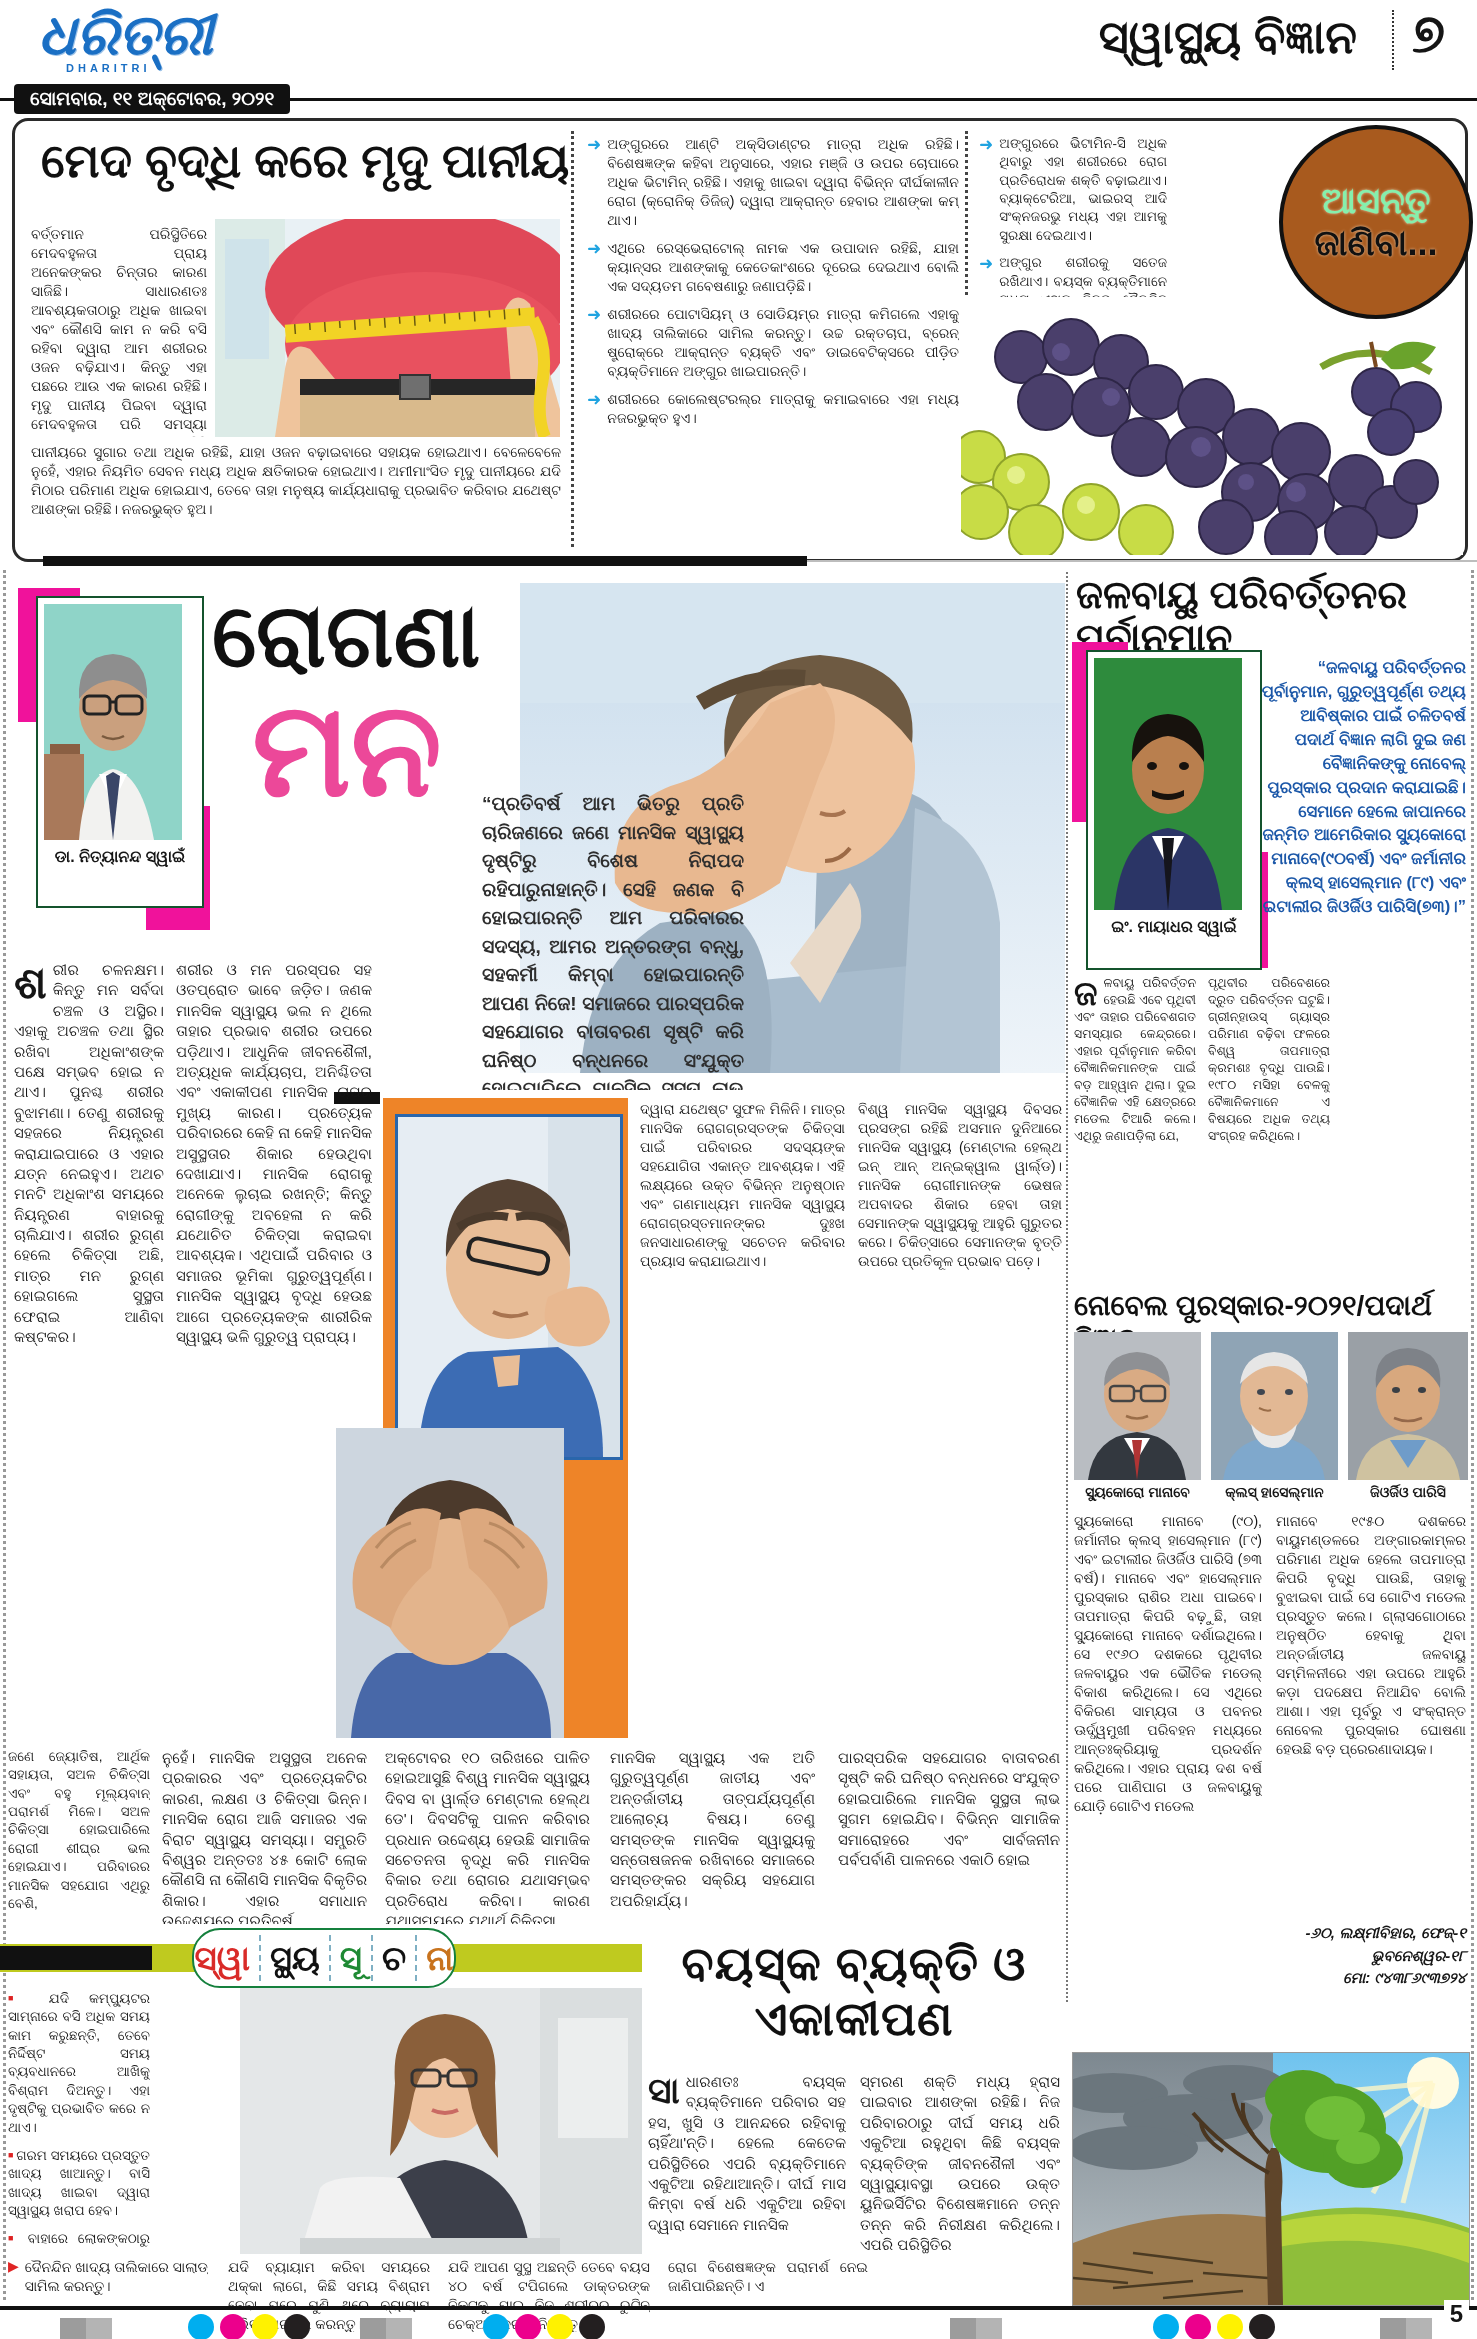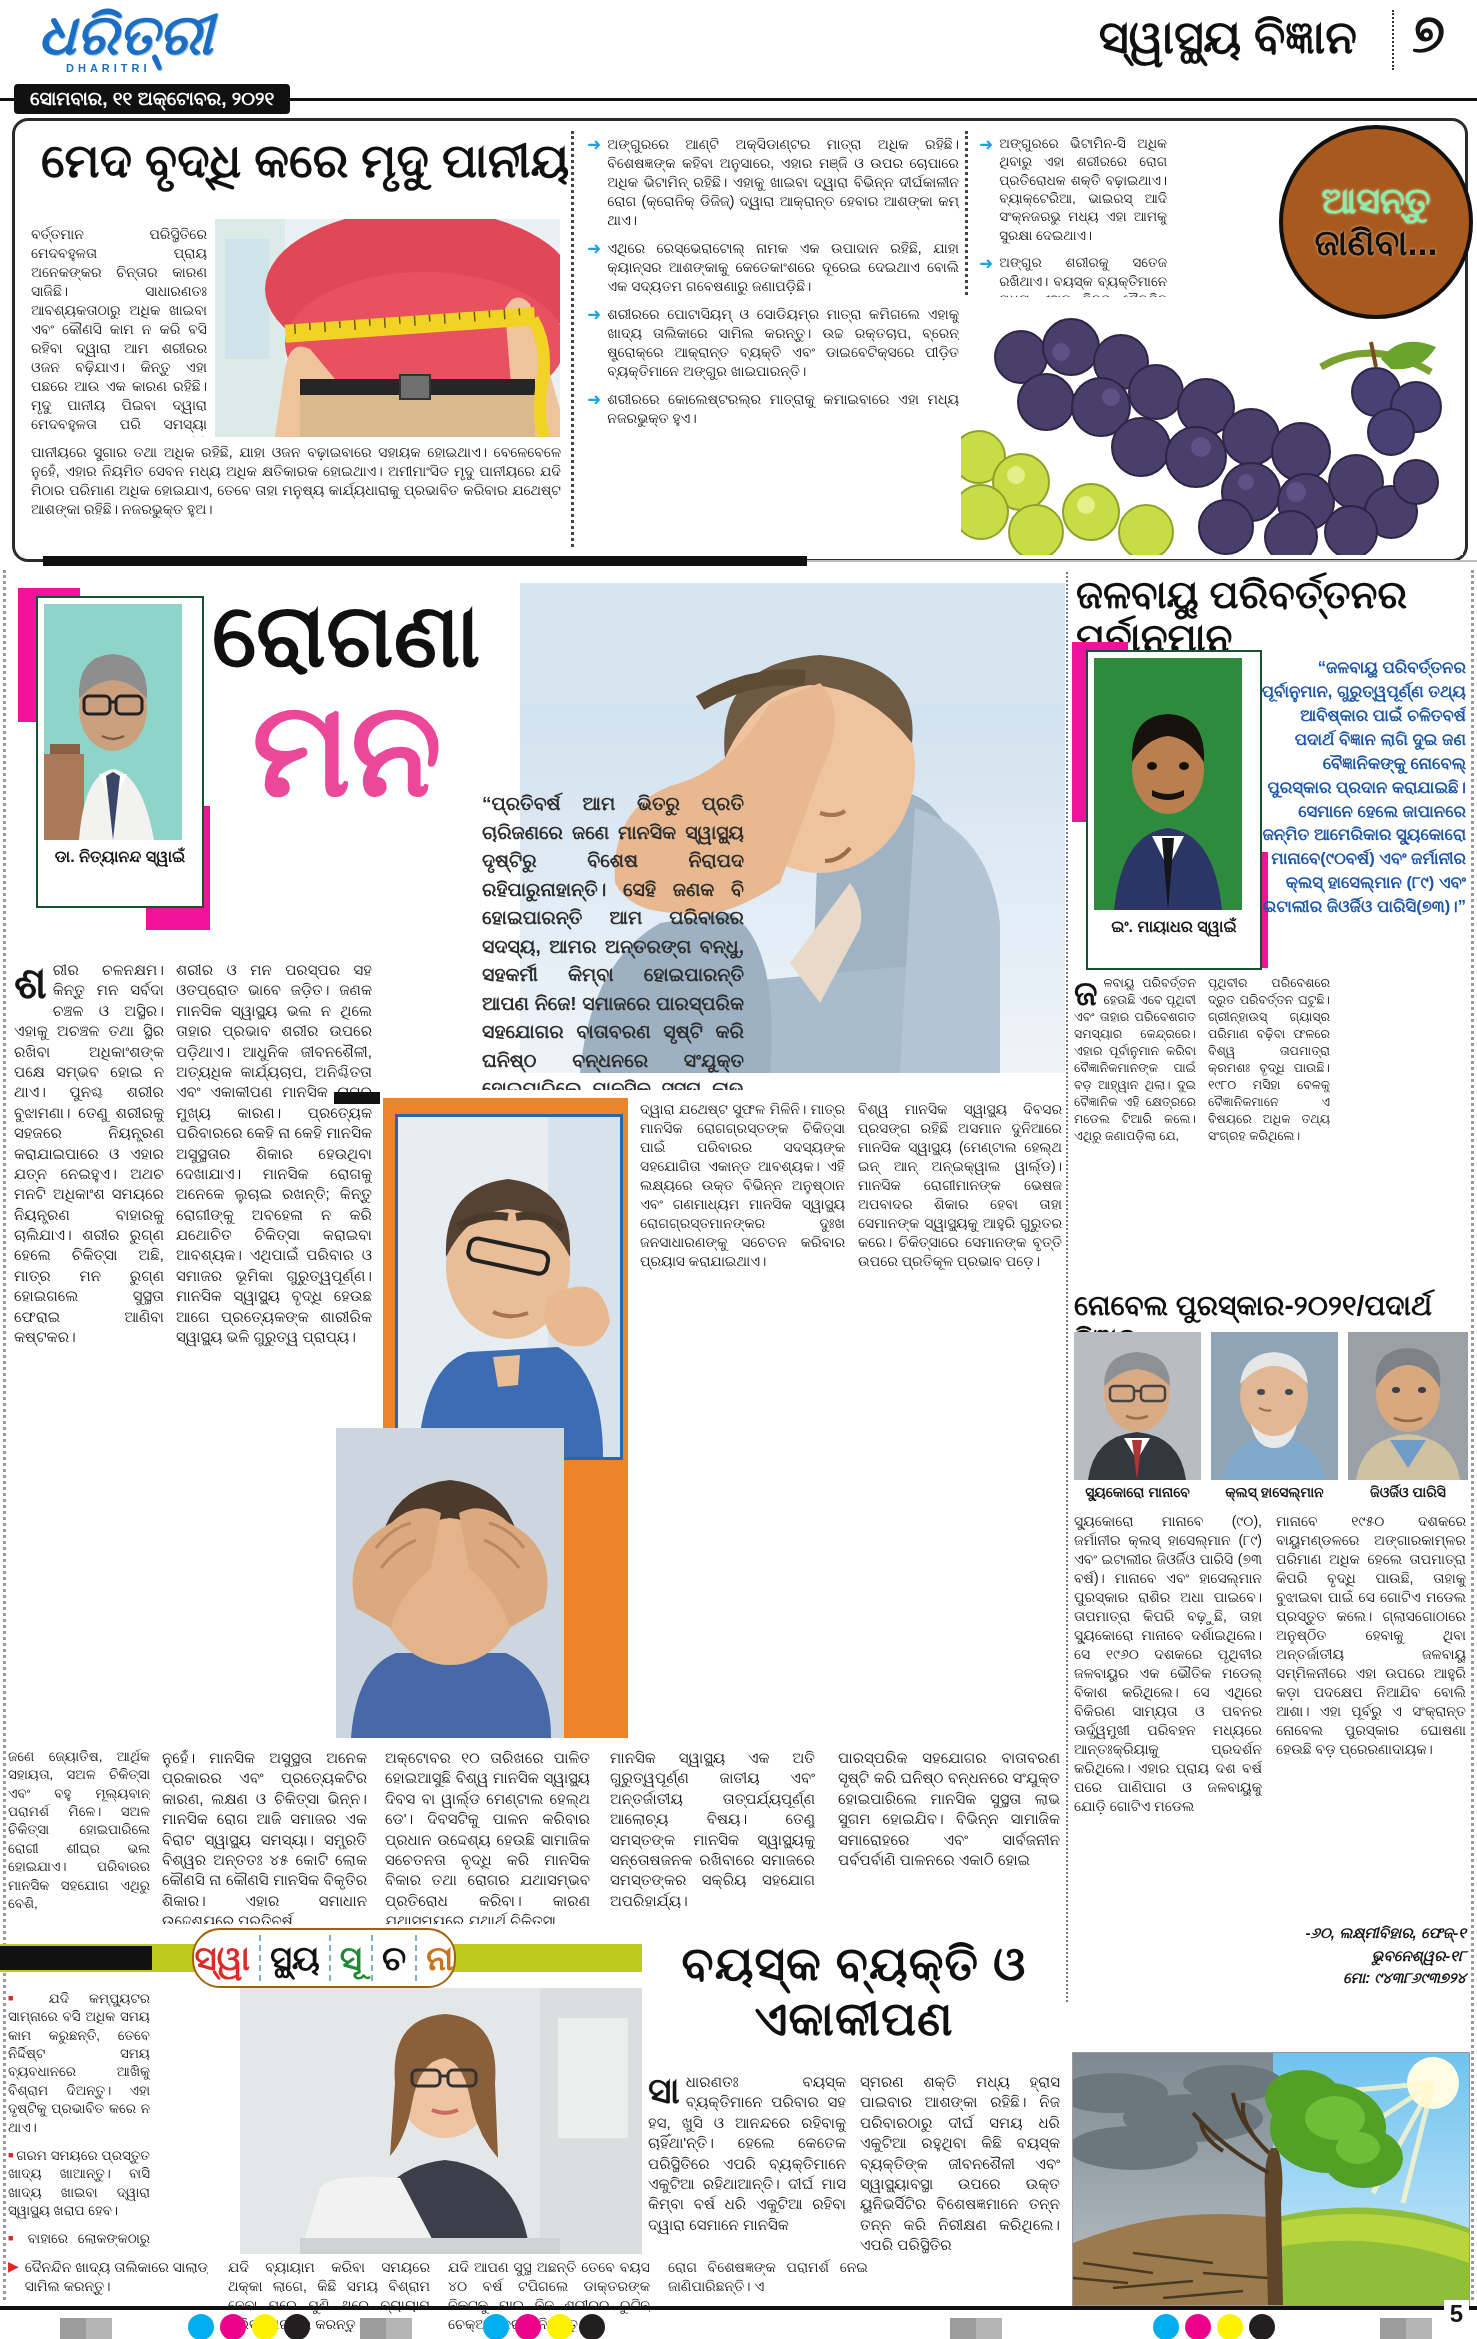--- a/index.html
+++ b/index.html
@@ -414,21 +414,21 @@
       </g>
       <g fill="#6fbe38">
           <ellipse cx="262" cy="65" rx="30" ry="22"></ellipse>
           <ellipse cx="285" cy="95" rx="22" ry="16"></ellipse>
         </g>
     </svg>
   </div>
 
   <div class="abs" style="left:0;top:1944px;width:642px;height:28px;background:#bfca1f;"></div>
   <div class="abs" style="left:0;top:1946px;width:152px;height:24px;background:#111;"></div>
-  <div class="abs" style="left:192px;top:1928px;width:260px;height:56px;background:#fff;border:2px solid #a16207;border-radius:28px;display:flex;align-items:center;justify-content:center;z-index:2;">
+  <div class="abs" style="left:192px;top:1928px;width:260px;height:56px;background:#fff;border:2px solid #15803d;border-radius:28px;display:flex;align-items:center;justify-content:center;z-index:2;">
     <span class="hi-letter" style="color: rgb(217, 43, 40);">ସ୍ୱା</span>
       <span class="hi-letter" style="color: rgb(17, 17, 17);">ସ୍ଥ୍ୟ</span>
       <span class="hi-letter" style="color: rgb(31, 138, 52);">ସୂ</span>
       <span class="hi-letter" style="color: rgb(17, 17, 17);">ଚ</span>
       <span class="hi-letter" style="color: rgb(200, 115, 29);">ନା</span>
   </div>
 
   <div class="abs jt small" style="left:8px;top:1990px;width:142px;height:260px;">
     <div class="tip">ଯଦି କମ୍ପ୍ୟୁଟର ସାମ୍ନାରେ ବସି ଅଧିକ ସମୟ କାମ କରୁଛନ୍ତି, ତେବେ ନିର୍ଦ୍ଦିଷ୍ଟ ସମୟ ବ୍ୟବଧାନରେ ଆଖିକୁ ବିଶ୍ରାମ ଦିଅନ୍ତୁ। ଏହା ଦୃଷ୍ଟିକୁ ପ୍ରଭାବିତ କରେ ନ ଥାଏ।</div>
     <div class="tip">ଗରମ ସମୟରେ ପ୍ରସ୍ତୁତ ଖାଦ୍ୟ ଖାଆନ୍ତୁ। ବାସି ଖାଦ୍ୟ ଖାଇବା ଦ୍ୱାରା ସ୍ୱାସ୍ଥ୍ୟ ଖରାପ ହେବ।</div>

